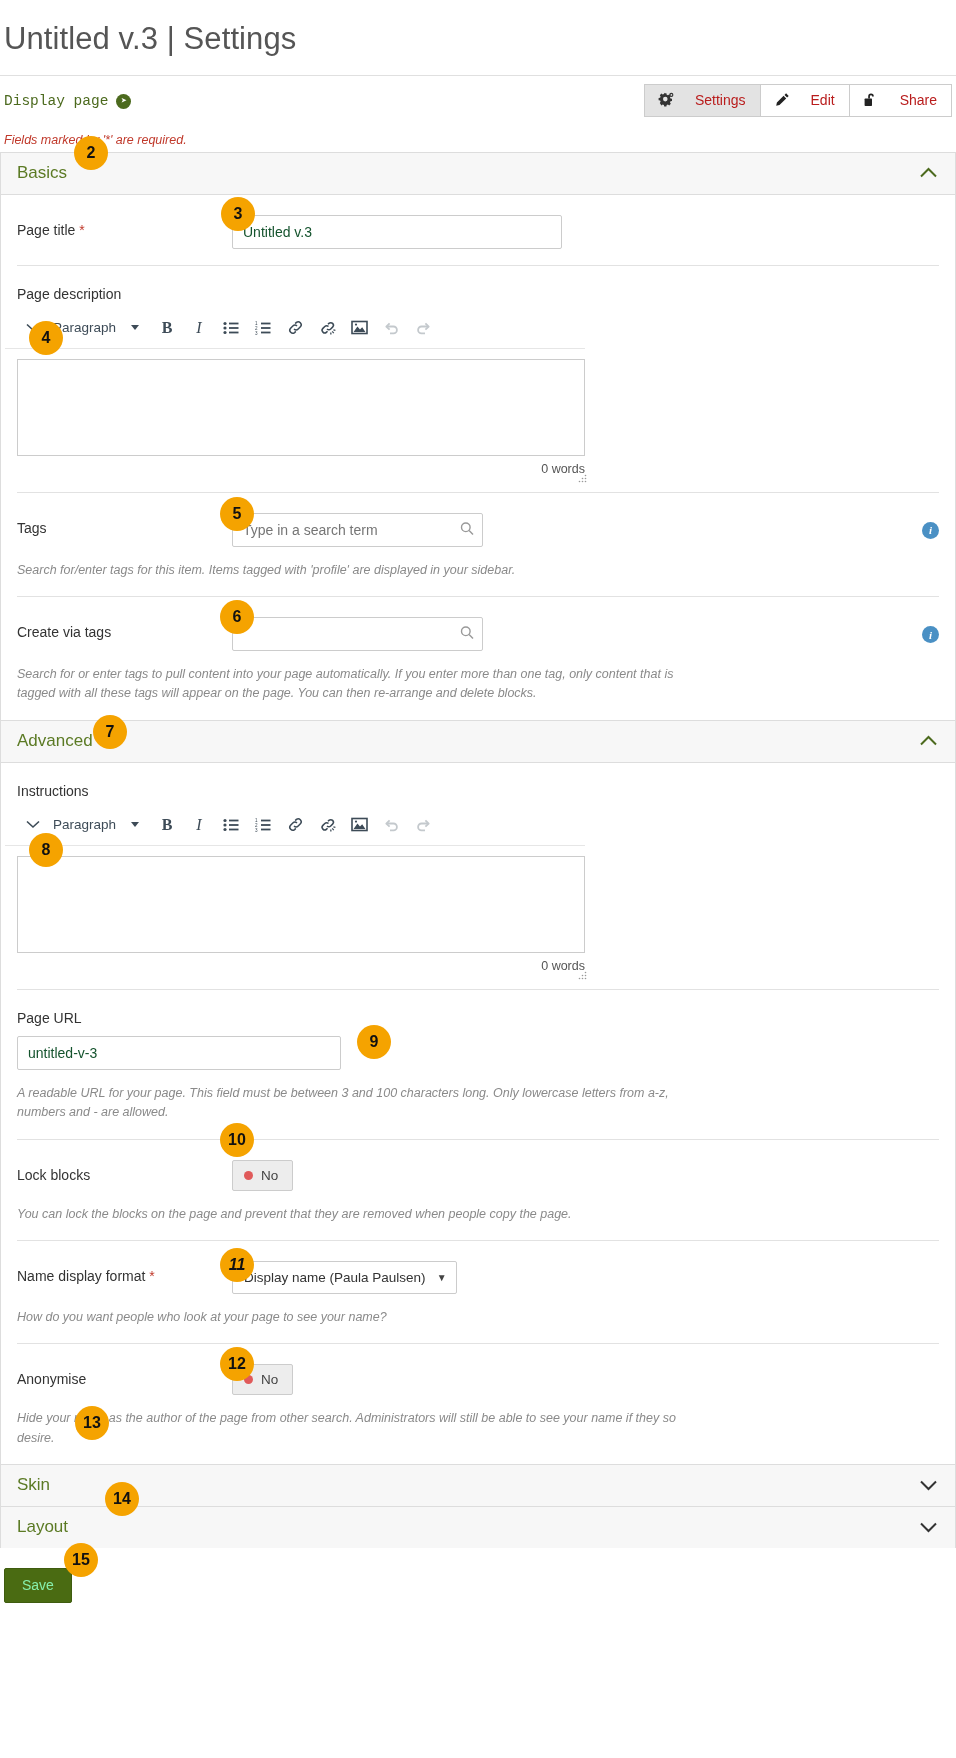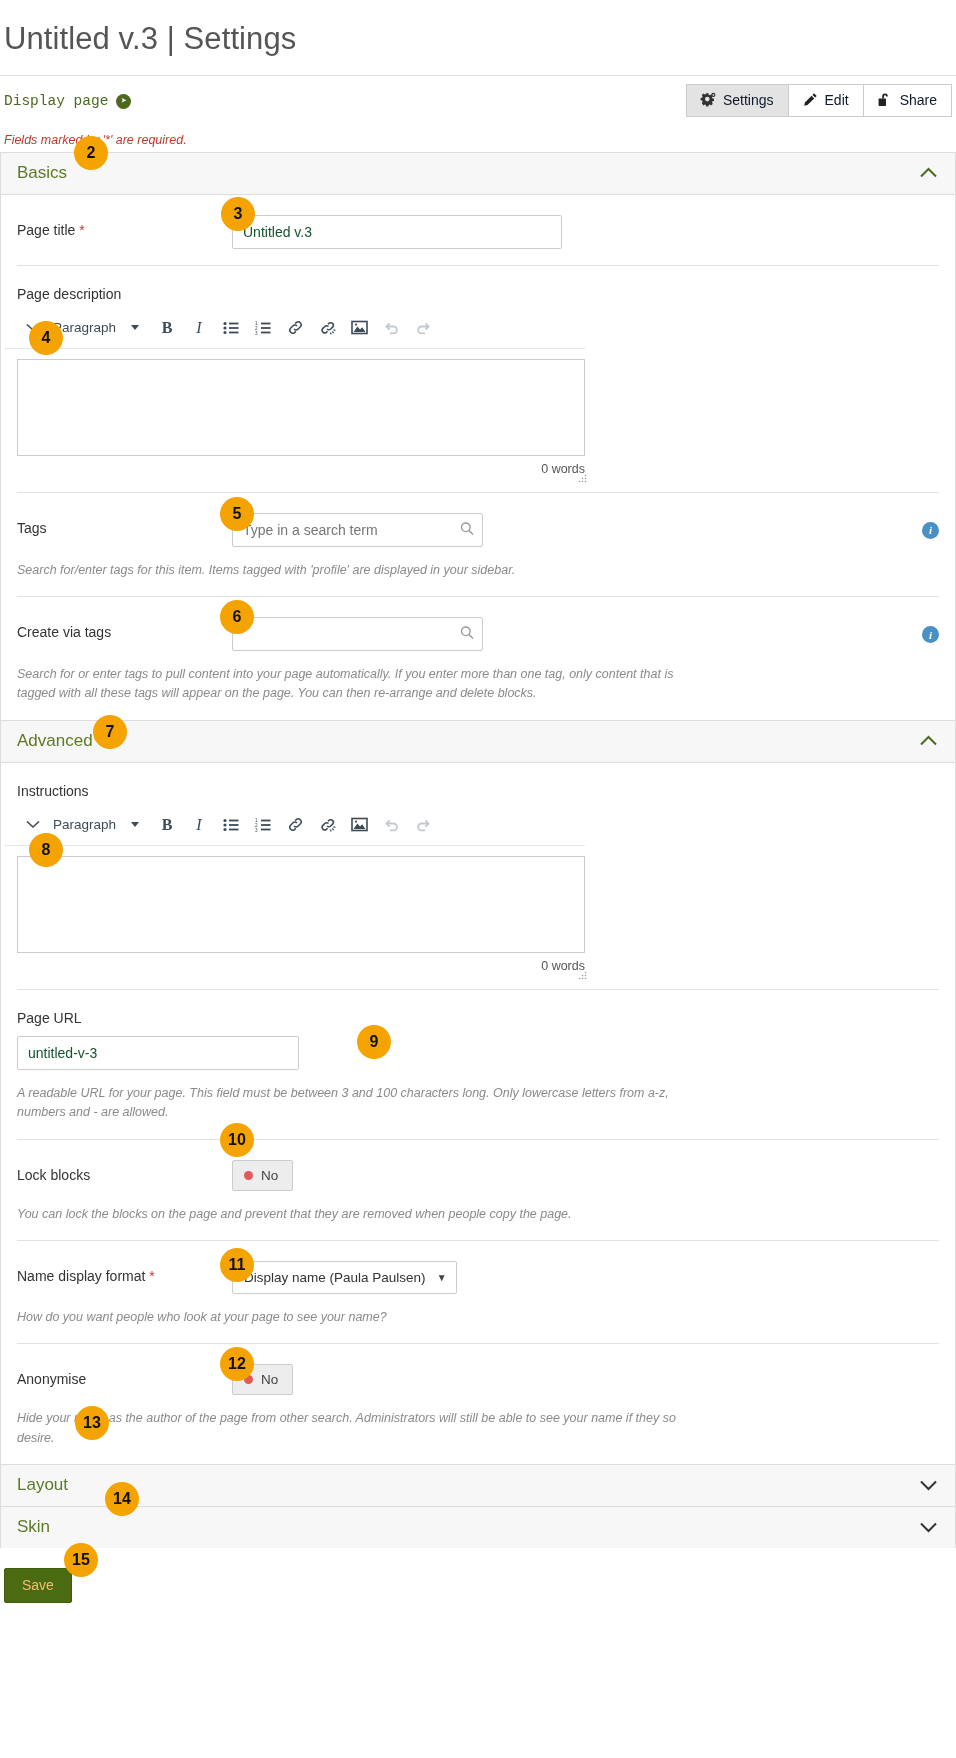--- a/index.html
+++ b/index.html
@@ -47,24 +47,24 @@
     font-family: Liberation Mono, monospace;
   }
   .display-page-link .arrow-circle {
     display: inline-block; width: 15px; height: 15px; line-height: 15px;
     border-radius: 50%; background: #4c6a1e; color: #fff;
     font-size: 10px; text-align: center; font-weight: bold;
   }
 
   .btn-group { display: flex; align-items: stretch; }
   .btn-group .btn {
-    display: inline-flex; align-items: center; gap: 7px;
+    display: inline-flex; align-items: center; gap: 21px;
     border: 1px solid #ccc;
     background: #fff;
-    color: #0f172a;
+    color: #b91c1c;
     font-size: 14px;
     padding: 7px 14px 8px 13px;
     margin-left: -1px;
     cursor: pointer;
     line-height: 1;
     font-family: "Liberation Sans", sans-serif;
   }
   .btn-group .btn.active { background: #e3e3e3; }
   .btn-group .btn svg { display: block; }
 
@@ -109,21 +109,21 @@
     border: 1px solid #ccc;
     background: #fff;
     padding: 8px 10px;
     font-size: 14px;
     color: #14532d;
     font-family: "Liberation Sans", sans-serif;
     border-radius: 2px;
     outline: none;
   }
   .input-title { width: 330px; }
-  .input-url { width: 282px; }
+  .input-url { width: 324px; }
 
   .help {
     font-style: italic;
     color: #8a8a8a;
     font-size: 12.5px;
     line-height: 1.55;
     margin-top: 14px;
     max-width: 660px;
   }
   .help.wide { max-width: 665px; }
@@ -200,21 +200,21 @@
     cursor: pointer; display: inline-block;
   }
   .select-caret {
     position: absolute; right: 10px; top: 50%; transform: translateY(-50%);
     font-size: 10px; color: #444;
   }
 
   
   .save-bar { padding: 20px 4px 16px 4px; display: flex; align-items: center; }
   .btn-save {
-    background: #4a6b12; color: #fdba74; border: 1px solid #3f5c0f;
+    background: #4a6b12; color: #86efac; border: 1px solid #3f5c0f;
     padding: 8px 17px 9px 17px; font-size: 14px; border-radius: 2px;
     cursor: pointer; font-family: "Liberation Sans", sans-serif;
   }
 
   
   .badge {
     position: absolute;
     width: 34px; height: 34px; border-radius: 50%;
     background: #f5a300; color: #111;
     font-weight: bold; font-size: 16px;
@@ -580,32 +580,32 @@
           </div>
         </div>
         <div class="help">Hide your name as the author of the page from other search. Administrators will still be able to see your name if they so desire.</div>
       </div>
 
     </div>
   </div>
 
   <div class="fieldset">
     <div class="legend collapsed">
-      <span class="legend-text">Layout</span>
+      <span class="legend-text">Skin</span>
       <span class="chev">
         <svg width="17" height="11" viewBox="0 0 17 11">
             <path d="M1 1.5 L8.5 9 L16 1.5" stroke="#333" stroke-width="2" fill="none"></path>
           </svg>
       </span>
     </div>
   </div>
 
   <div class="fieldset">
     <div class="legend collapsed">
-      <span class="legend-text">Skin</span>
+      <span class="legend-text">Layout</span>
       <span class="chev">
         <svg width="17" height="11" viewBox="0 0 17 11">
             <path d="M1 1.5 L8.5 9 L16 1.5" stroke="#333" stroke-width="2" fill="none"></path>
           </svg>
       </span>
     </div>
   </div>
 
   <div class="save-bar">
     <button class="btn-save">Save</button>
@@ -613,19 +613,19 @@
 
   <div class="badge" style="left:74px;  top:121px;">2</div>
   <div class="badge" style="left:221px; top:182px;">3</div>
   <div class="badge" style="left:29px;  top:306px;">4</div>
   <div class="badge" style="left:220px; top:482px;">5</div>
   <div class="badge" style="left:220px; top:585px;">6</div>
   <div class="badge" style="left:93px;  top:700px;">7</div>
   <div class="badge" style="left:29px;  top:818px;">8</div>
   <div class="badge" style="left:357px; top:1010px;">9</div>
   <div class="badge" style="left:220px; top:1108px;">10</div>
-  <div class="badge" style="left:220px; top:1233px;">11</div>
+  <div class="badge" style="left:220px; top:1233px;font-style:italic;">11</div>
   <div class="badge" style="left:220px; top:1332px;">12</div>
   <div class="badge" style="left:75px;  top:1391px;">13</div>
   <div class="badge" style="left:105px; top:1467px;">14</div>
   <div class="badge" style="left:64px;  top:1528px;">15</div>
 
 </div>
 
 </body></html>

